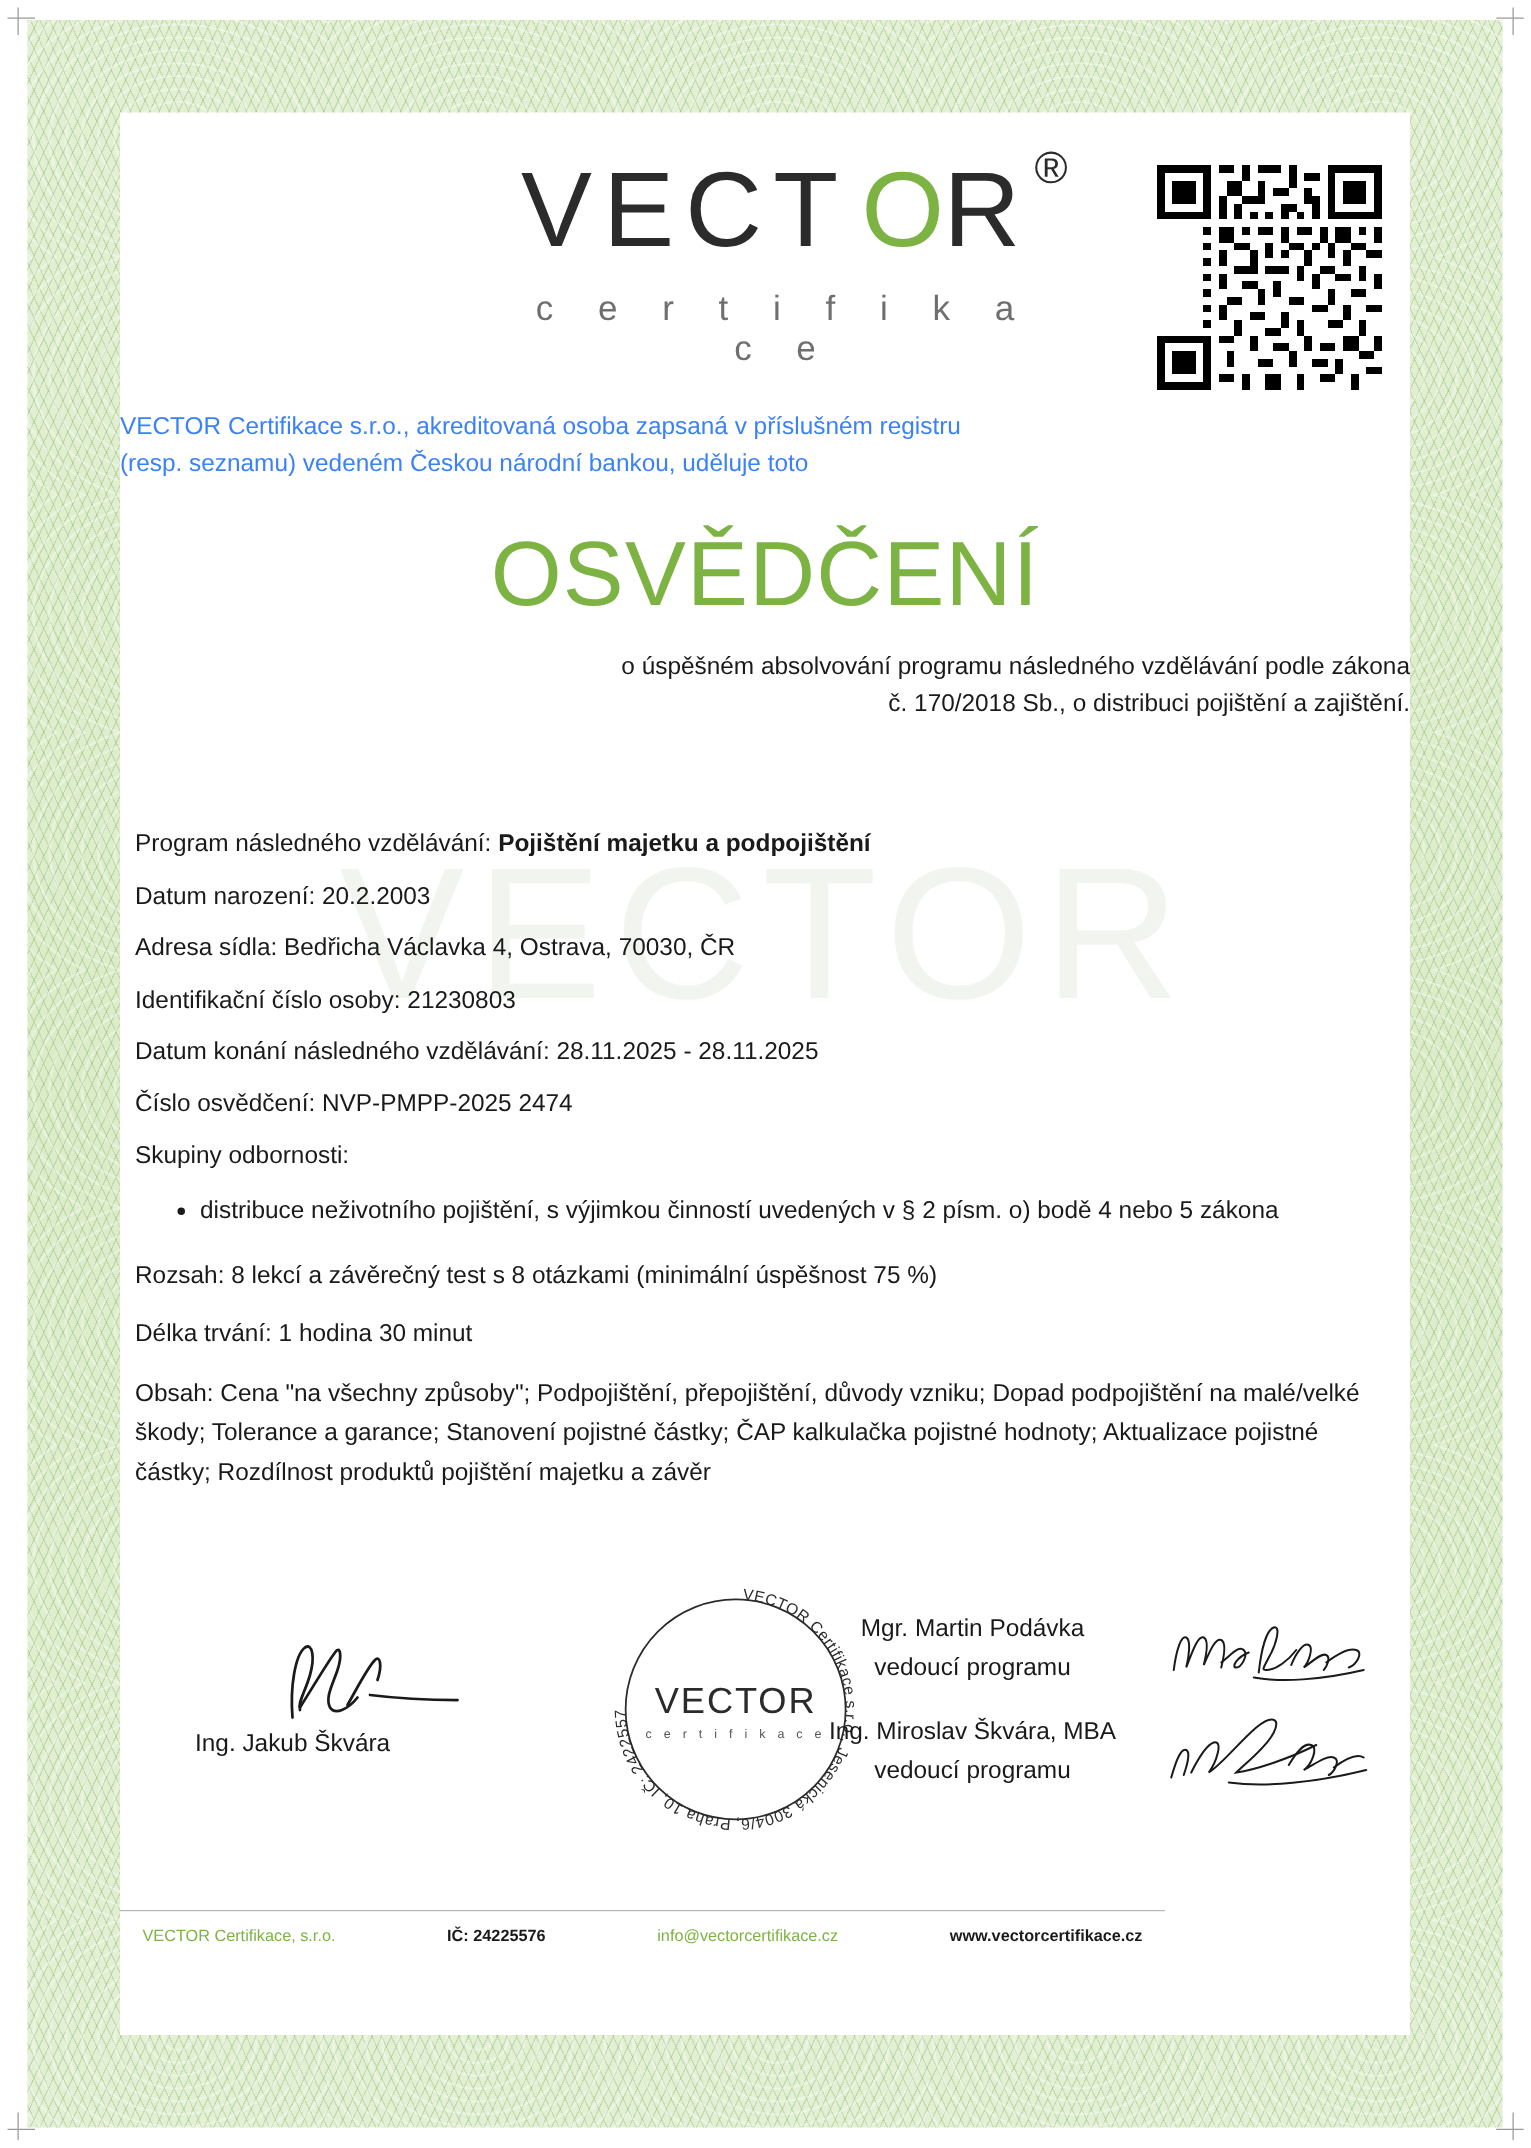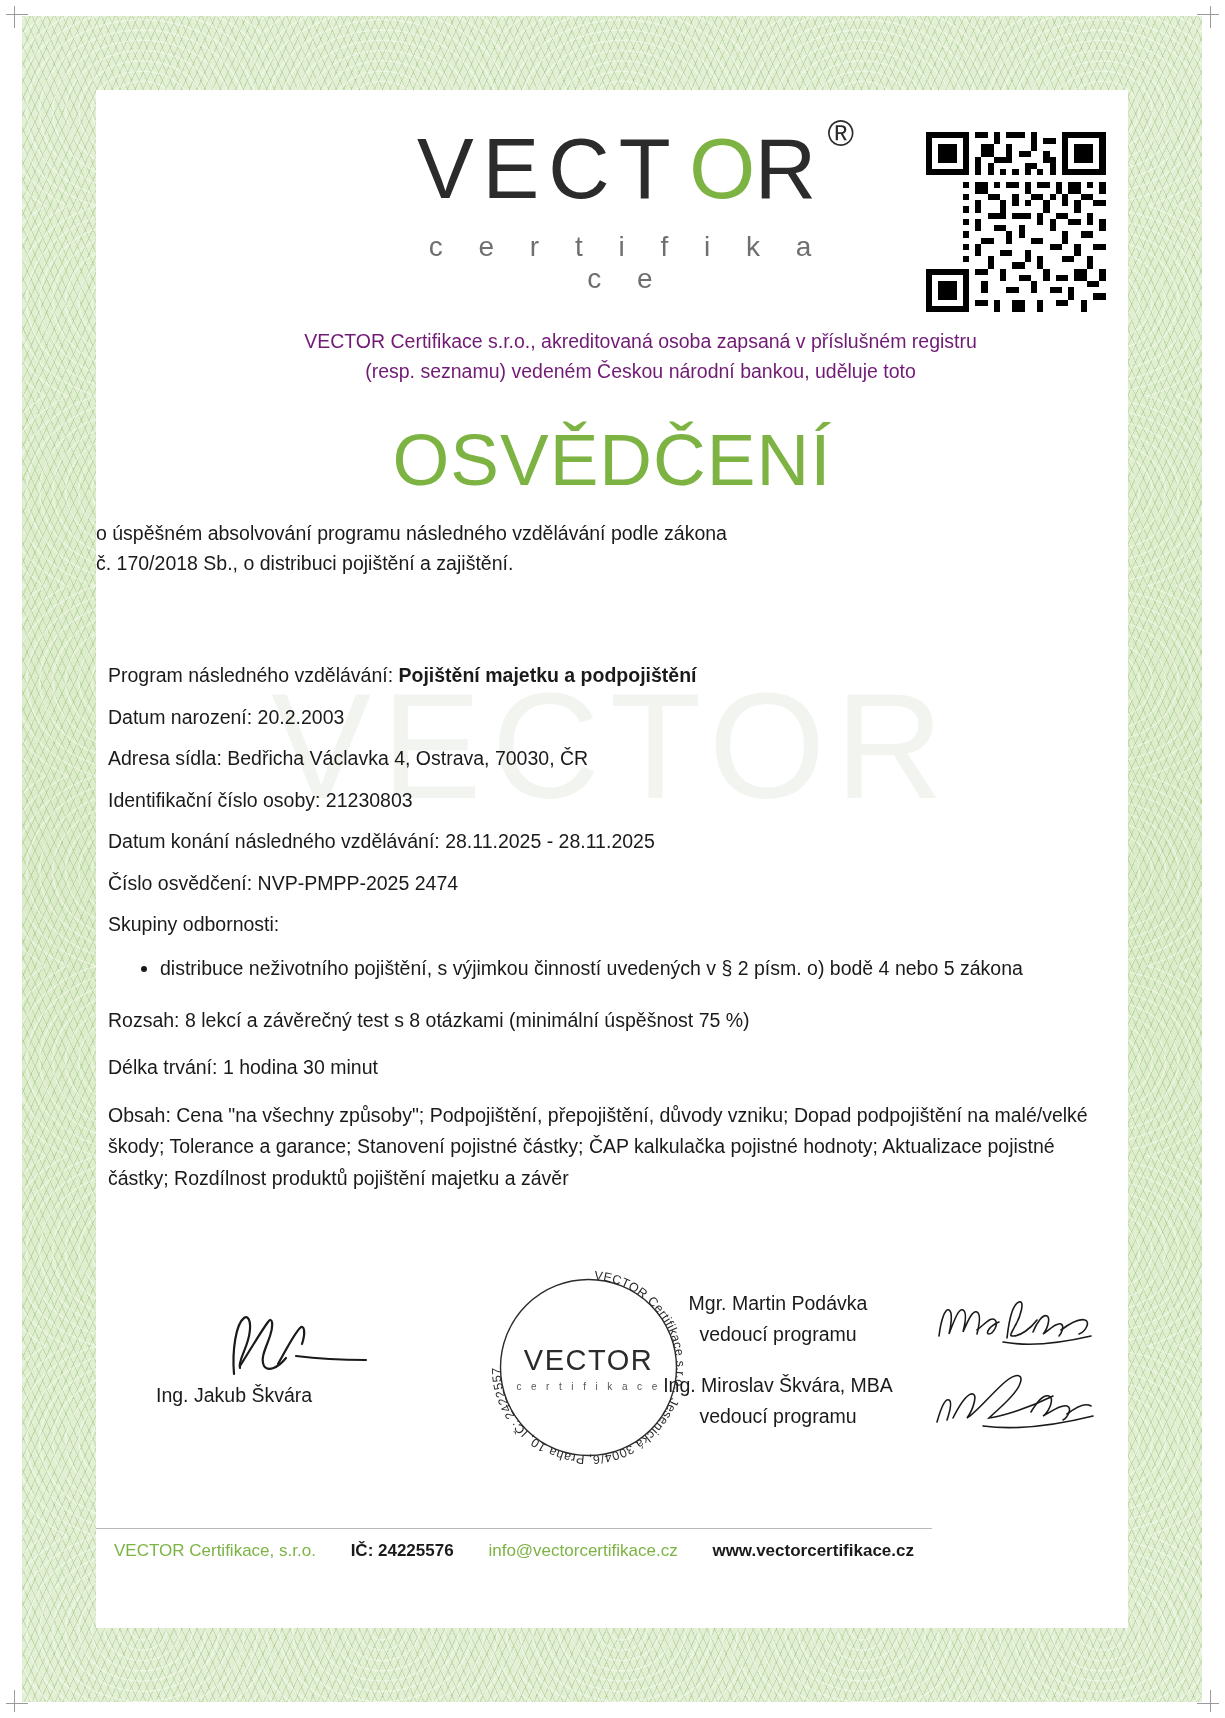--- a/index.html
+++ b/index.html
@@ -138,40 +138,40 @@
     top: 26px;
     width: 205px;
     height: 180px;
   }
 
   
   .intro {
     position: absolute;
     left: 0; top: 236px;
     width: 1089px;
-    text-align: center;
+    text-align: left;
     font-size: 19.5px;
     line-height: 1.55;
-    color: #701a75;
+    color: #3b82f6;
   }
   .title {
     position: absolute;
     left: 0; top: 328px;
     width: 1032px;
     text-align: center;
     font-size: 73px;
     font-weight: 400;
     color: #7cb342;
     letter-spacing: 1px;
   }
   .subtitle {
     position: absolute;
     left: 0; top: 428px;
     width: 1032px;
-    text-align: left;
+    text-align: right;
     font-size: 19.5px;
     line-height: 1.55;
   }
   .person {
     position: absolute;
     left: 0; top: 497px;
     width: 1032px;
     text-align: center;
     font-size: 42px;
     font-weight: bold;
@@ -244,21 +244,21 @@
     width: 165px; height: 64px;
   }
 
   
   .footer {
     position: absolute;
     left: 0; top: 1438px;
     width: 836px;
     border-top: 1px solid #b9b9b9;
     padding-top: 12px;
-    font-size: 17px;
+    font-size: 13px;
   }
   .footer-inner {
     display: flex;
     justify-content: space-between;
     padding: 0 18px;
   }
   .footer .green { color: #7cb342; }
   .footer .link { color: #7cb342; }
   .footer .dark { color: #1a1a1a; font-weight: bold; }
 </style>

